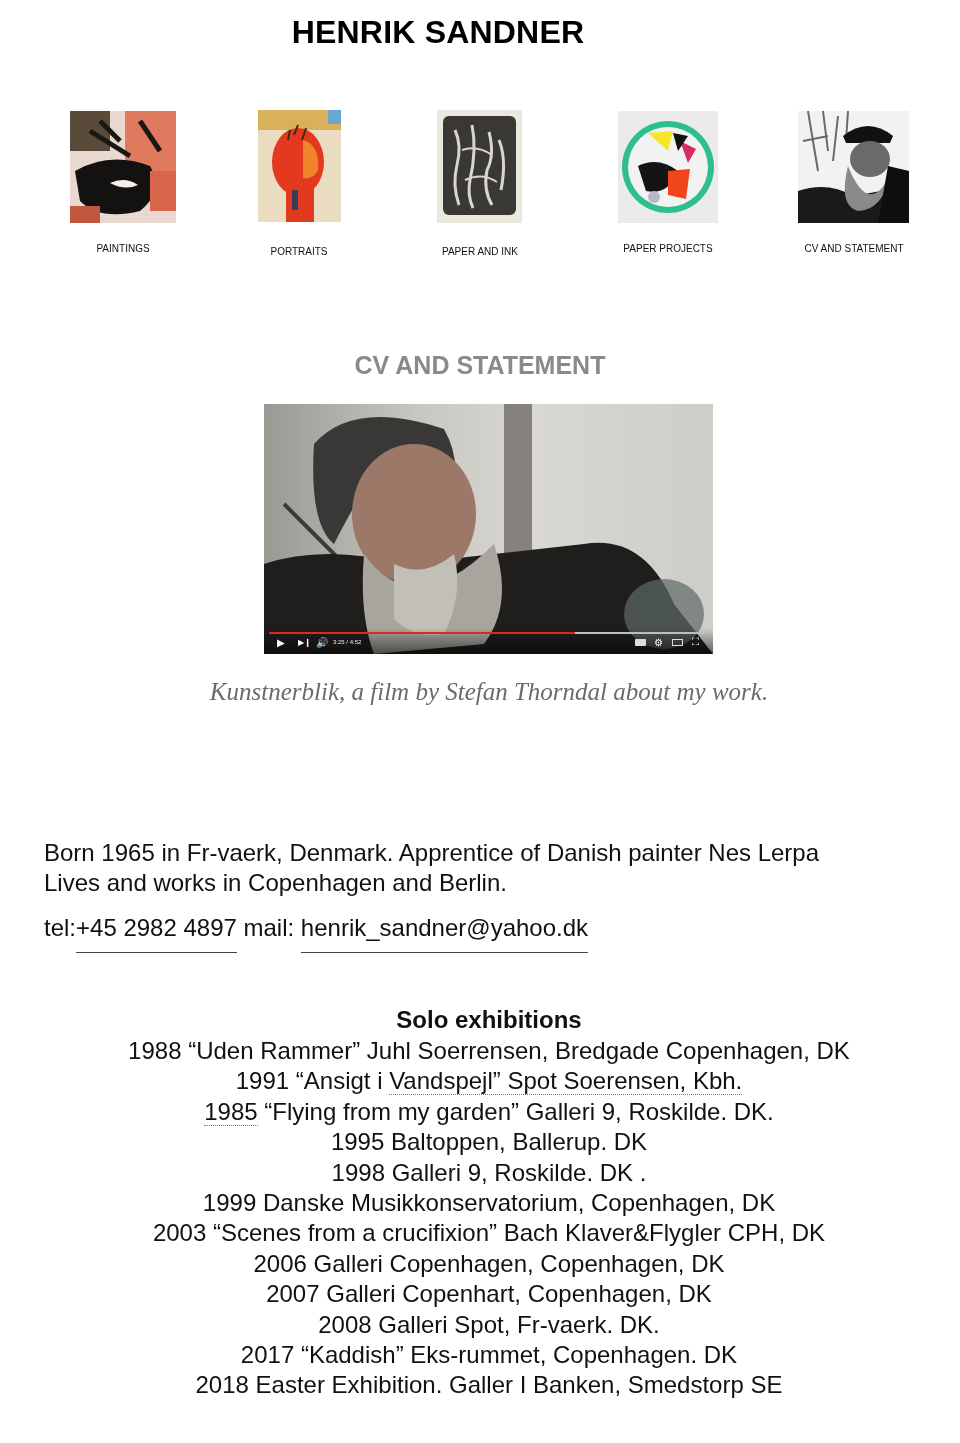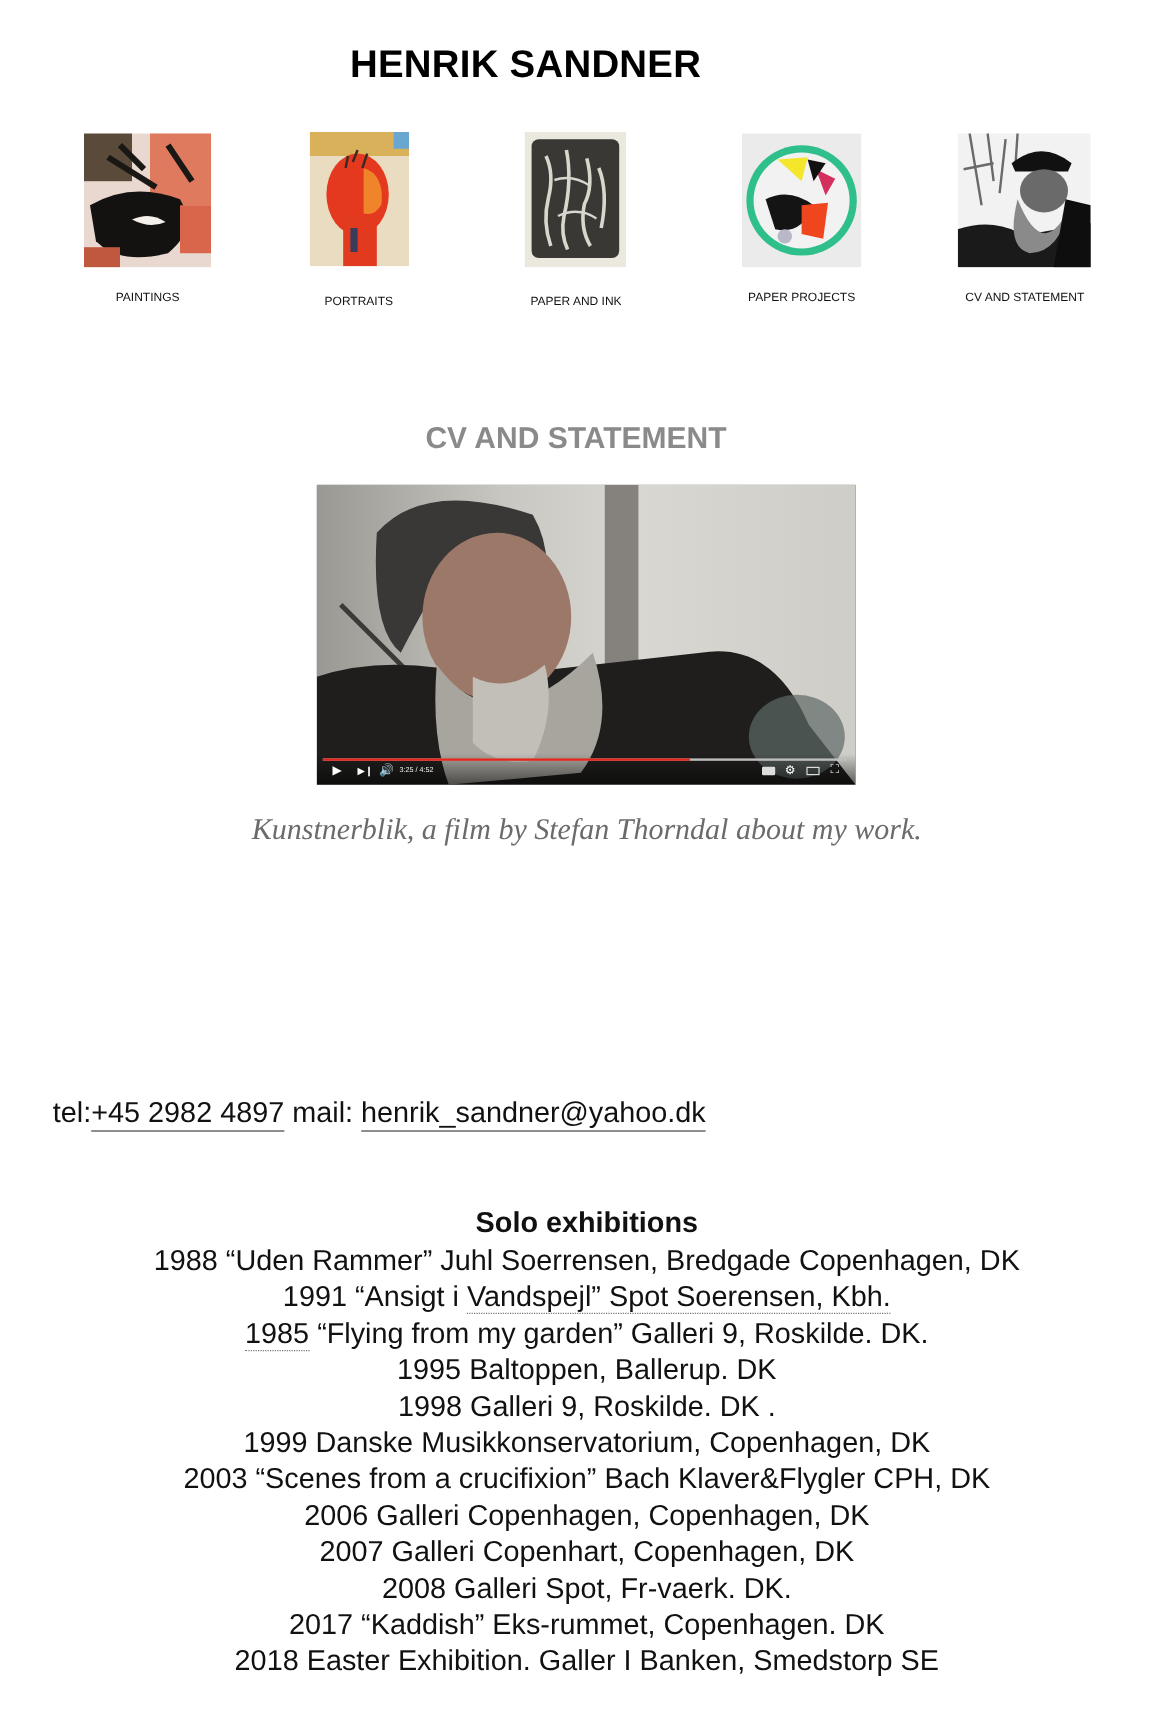--- a/index.html
+++ b/index.html
@@ -1,33 +1,33 @@
 <!DOCTYPE html>
 <html><head>
 <meta charset="utf-8">
 <style>
   html, body { margin: 0; padding: 0; background: #ffffff; }
   body { width: 960px; height: 1443px; position: relative; overflow: hidden; font-family: "Liberation Sans", sans-serif; color: #111; }
-  .site-title { position: absolute; top: 14px; left: 0; width: 876px; text-align: center; font-size: 32px; font-weight: bold; letter-spacing: 0.2px; color: #000; margin-top: 21px; }
+  .site-title { position: absolute; top: 14px; left: 0; width: 876px; text-align: center; font-size: 32px; font-weight: bold; letter-spacing: 0.2px; color: #000; }
   .nav { position: absolute; top: 108px; left: 0; width: 960px; }
   .nav-item { position: absolute; text-align: center; cursor: pointer; }
   .nav-thumb { position: absolute; overflow: hidden; }
   .nav-label { position: absolute; font-size: 10px; color: #111; white-space: nowrap; transform: translateX(-50%); }
   .section-title { position: absolute; top: 351px; left: 0; width: 960px; text-align: center; font-size: 25px; font-weight: bold; color: #8a8a8a; }
   .video { position: absolute; left: 264px; top: 404px; width: 449px; height: 250px; overflow: hidden; background: #6e6c69; cursor: pointer; }
   .video-bg { position: absolute; inset: 0; background: linear-gradient(90deg, #9a9892 0%, #c9c7c2 35%, #d9d7d2 60%, #cfcdc8 100%); }
   .video-controls { position: absolute; left: 0; right: 0; bottom: 0; height: 26px; background: linear-gradient(180deg, rgba(0,0,0,0) 0%, rgba(0,0,0,0.55) 100%); }
   .progress-track { position: absolute; left: 5px; right: 7px; top: 4px; height: 2px; background: #bdbdbd; }
   .progress-fill { position: absolute; left: 0; top: 0; height: 2px; background: #e1261c; }
   .ctrl { position: absolute; top: 10px; color: #fff; font-size: 10px; line-height: 10px; }
   .time { position: absolute; top: 11px; left: 69px; color: #eee; font-size: 6px; }
   .caption { position: absolute; top: 678px; left: 0; width: 978px; text-align: center; font-family: "Liberation Serif", serif; font-style: italic; font-size: 25px; color: #6b6b6b; }
   .bio { position: absolute; left: 44px; top: 838px; font-size: 24px; line-height: 30px; color: #111; }
   .contact { position: absolute; left: 44px; top: 913px; font-size: 24px; line-height: 30px; color: #111; white-space: nowrap; }
-  .contact a { color: #111; text-decoration: none; border-bottom: 1.5px solid #444; padding-bottom: 1px; }
+  .contact a { color: #111; text-decoration: none; border-bottom: 1.5px solid #444; padding-bottom: 11px; }
   .exh-title { position: absolute; top: 1006px; left: 0; width: 978px; text-align: center; font-size: 24px; font-weight: bold; color: #111; }
   .exh-list { position: absolute; top: 1036px; left: 0; width: 978px; text-align: center; font-size: 24px; line-height: 30.4px; color: #111; margin: 0; padding: 0; list-style: none; }
   .dotted { border-bottom: 1px dotted #777; }
 </style>
 </head>
 <body>
 
 <div class="site-title">HENRIK SANDNER</div>
 
 <div class="nav">
@@ -135,20 +135,22 @@
     <span class="ctrl" style="left:371px; width:11px; height:7px; top:11px; background:#ddd; border-radius:1px;"></span>
     <span class="ctrl" style="left:390px;">⚙</span>
     <span class="ctrl" style="left:408px; width:11px; height:7px; top:11px; border:1.5px solid #ddd; box-sizing:border-box;"></span>
     <span class="ctrl" style="left:428px; top:9px;">⛶</span>
   </div>
 </div>
 
 <div class="caption">Kunstnerblik, a film by Stefan Thorndal about my work.</div>
 
 <div class="bio">
+  <div>Born 1965 in Fr-vaerk, Denmark. Apprentice of Danish painter Nes Lerpa</div>
+  <div>Lives and works in Copenhagen and Berlin.</div>
 </div>
 
 <div class="contact">
   <span>tel:</span><a href="#">+45 2982 4897</a>
   <span>mail:</span>
   <a href="#">henrik_sandner@yahoo.dk</a>
 </div>
 
 <div class="exh-title">Solo exhibitions</div>
 

